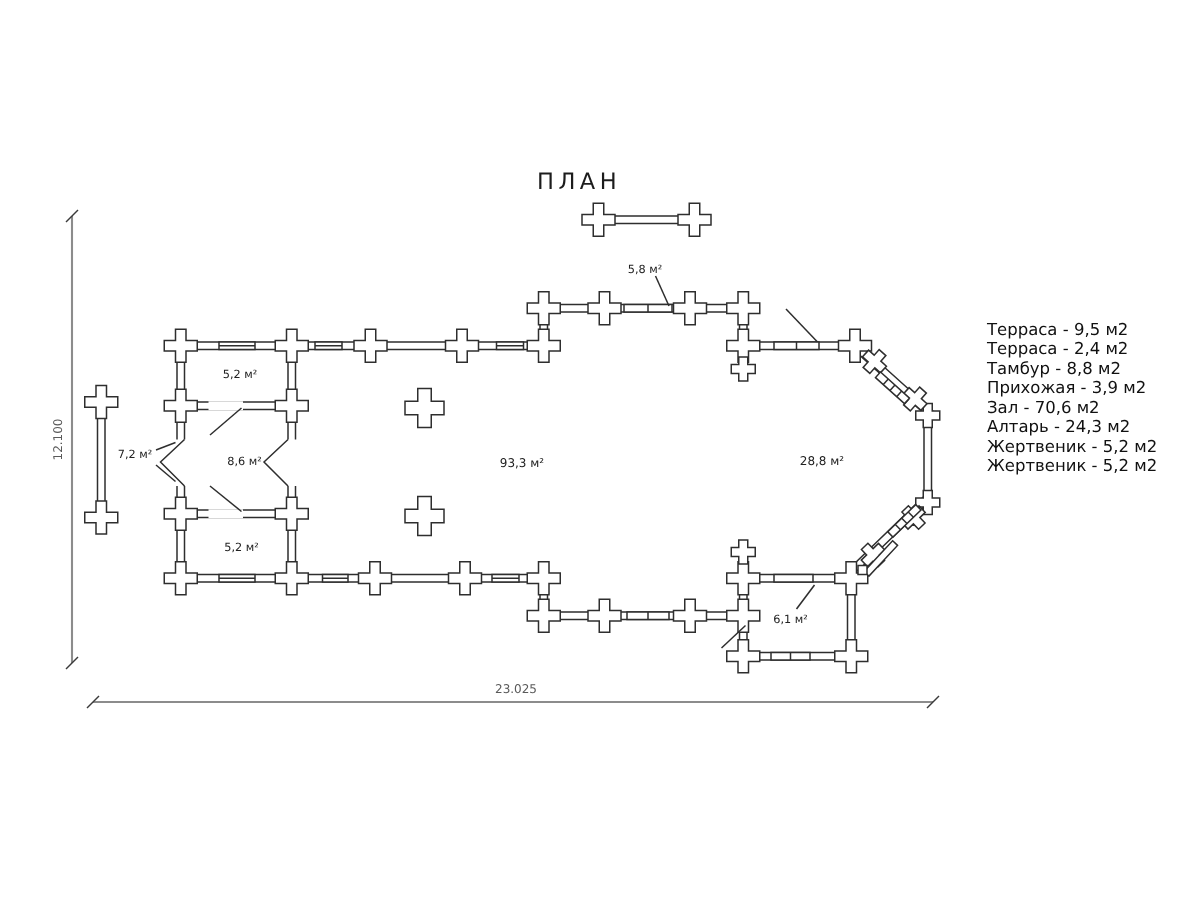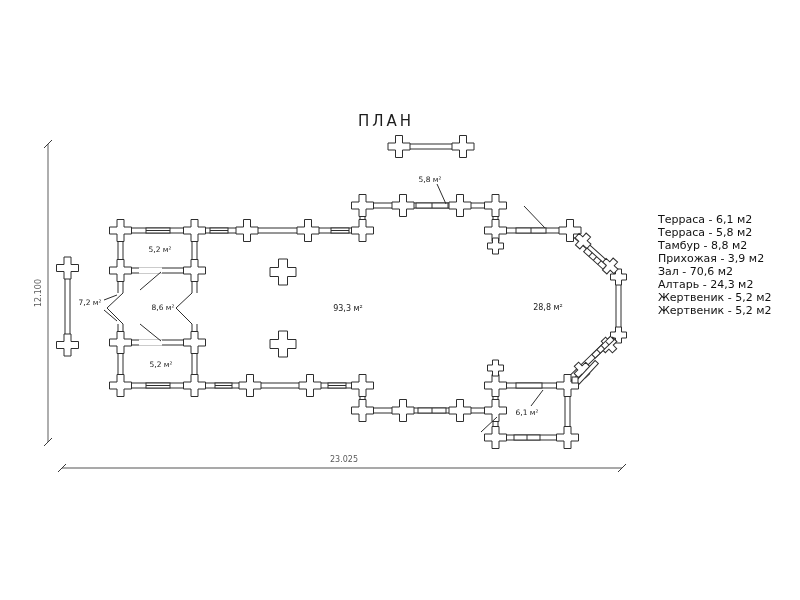--- a/index.html
+++ b/index.html
@@ -228,22 +228,22 @@
       <text class="dimtxt" transform="translate(41,293) rotate(-90)">12.100</text>
 
       <line class="dim" x1="62" y1="468" x2="622" y2="468"></line>
       <line class="tick" x1="58" y1="472" x2="66" y2="464"></line>
       <line class="tick" x1="618" y1="472" x2="626" y2="464"></line>
       <text class="dimtxt" x="344" y="462">23.025</text>
     </g>
   </svg>
 
   <div class="legend">
-    <div>Терраса - 6,1 м2</div>
-    <div>Терраса - 5,8 м2</div>
+    <div>Терраса - 9,5 м2</div>
+    <div>Терраса - 2,4 м2</div>
     <div>Тамбур - 8,8 м2</div>
     <div>Прихожая - 3,9 м2</div>
     <div>Зал - 70,6 м2</div>
     <div>Алтарь - 24,3 м2</div>
     <div>Жертвеник - 5,2 м2</div>
     <div>Жертвеник - 5,2 м2</div>
   </div>
 
 </div>
 

